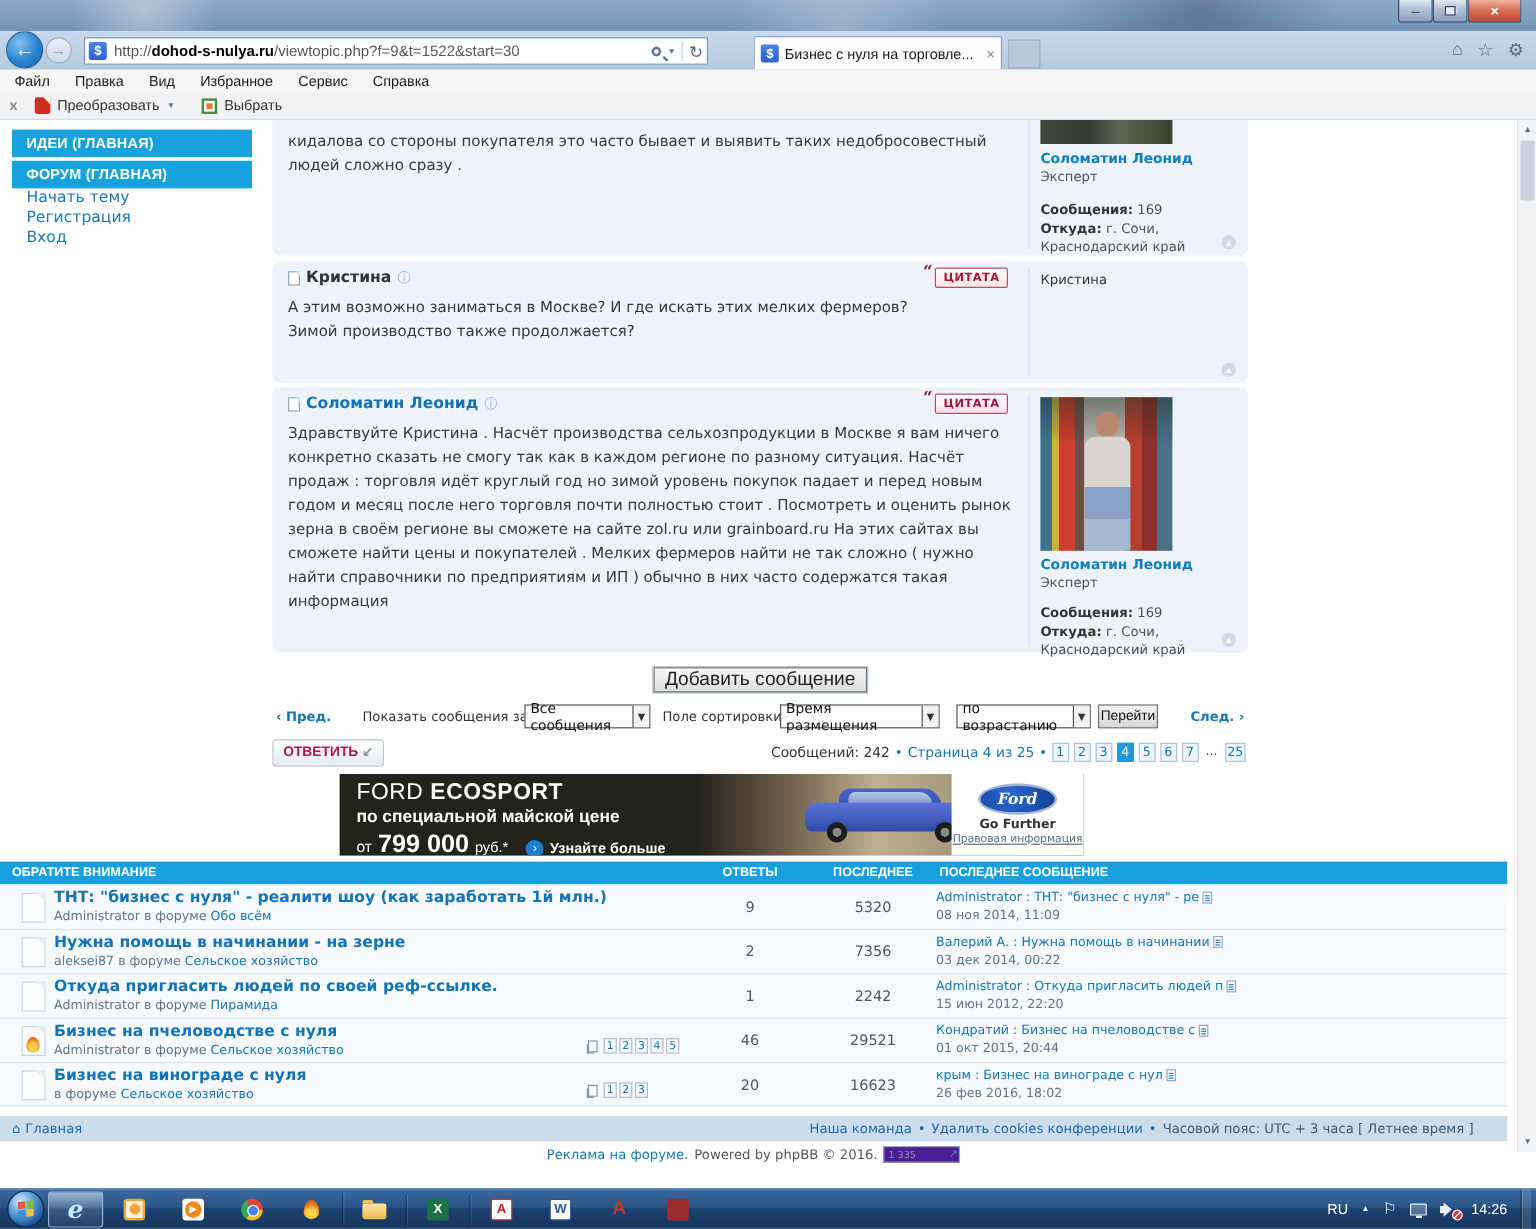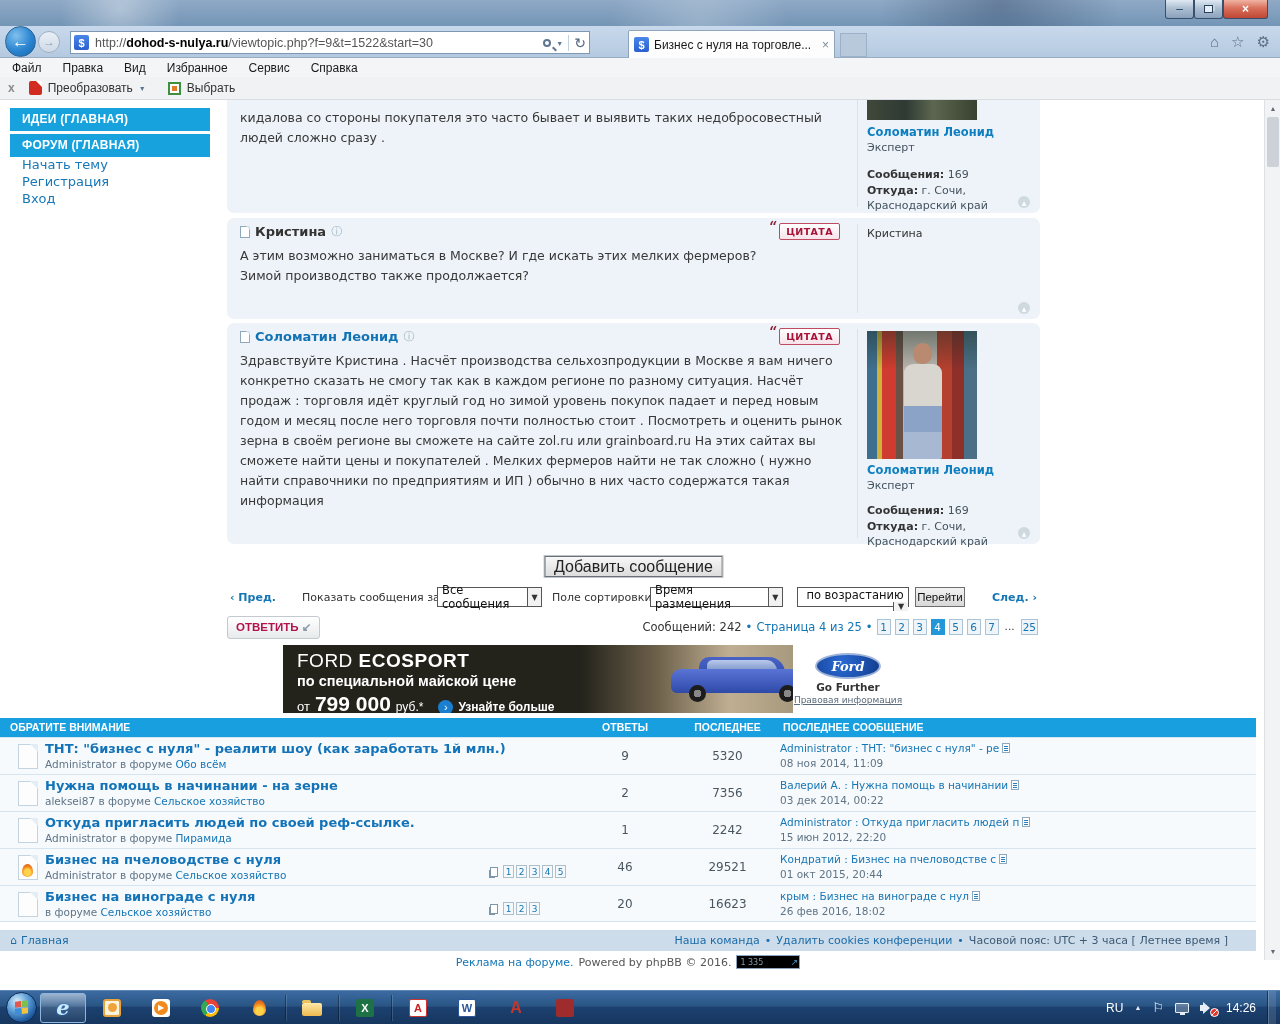--- a/index.html
+++ b/index.html
@@ -214,21 +214,21 @@
   
   #footerbar { position:absolute; left:0; top:830px; width:1256px; height:21px; background:#cddcea;
     font-size:11px; color:#1b6ba8; }
   #footerbar .home { position:absolute; left:10px; top:4px; display:flex; gap:4px; align-items:center; }
   #footerbar .right { position:absolute; right:28px; top:4px; display:flex; gap:5px; }
   #footerbar .tz { color:#3d5a74; }
   #bottomline { position:absolute; left:0; top:855px; width:1256px; text-align:center;
     font-size:11px; color:#555; }
   #bottomline .inner { display:inline-flex; align-items:center; gap:5px; }
   #bottomline .lnk { color:#1576b5; }
-  .counterbox { width:64px; height:14px; border:1px solid #8aa5bd; background:#000000;
+  .counterbox { width:64px; height:14px; border:1px solid #8aa5bd; background:#4c1d95;
     position:relative; font-size:8px; color:#8a9aa8; text-align:left; padding-left:3px;
     line-height:13px; }
   .counterbox .ar { position:absolute; right:1px; top:0; color:#4a90c2; font-size:9px; }
 
   
   #scrollbar { position:absolute; right:0; top:100px; width:16px; height:860px; background:#f1f3f5;
     border-left:1px solid #dde1e5; }
   .scr-btn { position:absolute; left:0; width:16px; height:17px; color:#606a74; font-size:7px;
     display:flex; align-items:center; justify-content:center; }
   .scr-thumb { position:absolute; left:2px; top:17px; width:12px; height:50px; background:#cdd2d8;
@@ -434,21 +434,21 @@
       <span class="ctl-label" style="left:75px">Показать сообщения за:</span>
       <div class="selbox" style="left:210px; width:105px;">
         <span>Все сообщения</span>
         <span class="arr">▼</span>
       </div>
       <span class="ctl-label" style="left:325px">Поле сортировки</span>
       <div class="selbox" style="left:423px; width:133px;">
         <span>Время размещения</span>
         <span class="arr">▼</span>
       </div>
-      <div class="selbox" style="left:570px; width:112px;flex-direction:column;">
+      <div class="selbox" style="left:570px; width:112px;">
         <span>по возрастанию</span>
         <span class="arr">▼</span>
       </div>
       <button id="gobtn">Перейти</button>
       <a class="pagelink" style="position:absolute; right:3px; top:4px;">След. ›</a>
     </div>
 
     <div id="replyrow">
       <button id="replybtn"><span>ОТВЕТИТЬ</span> <span style="color:#8899a5">↙</span></button>
       <div id="pagestats">

